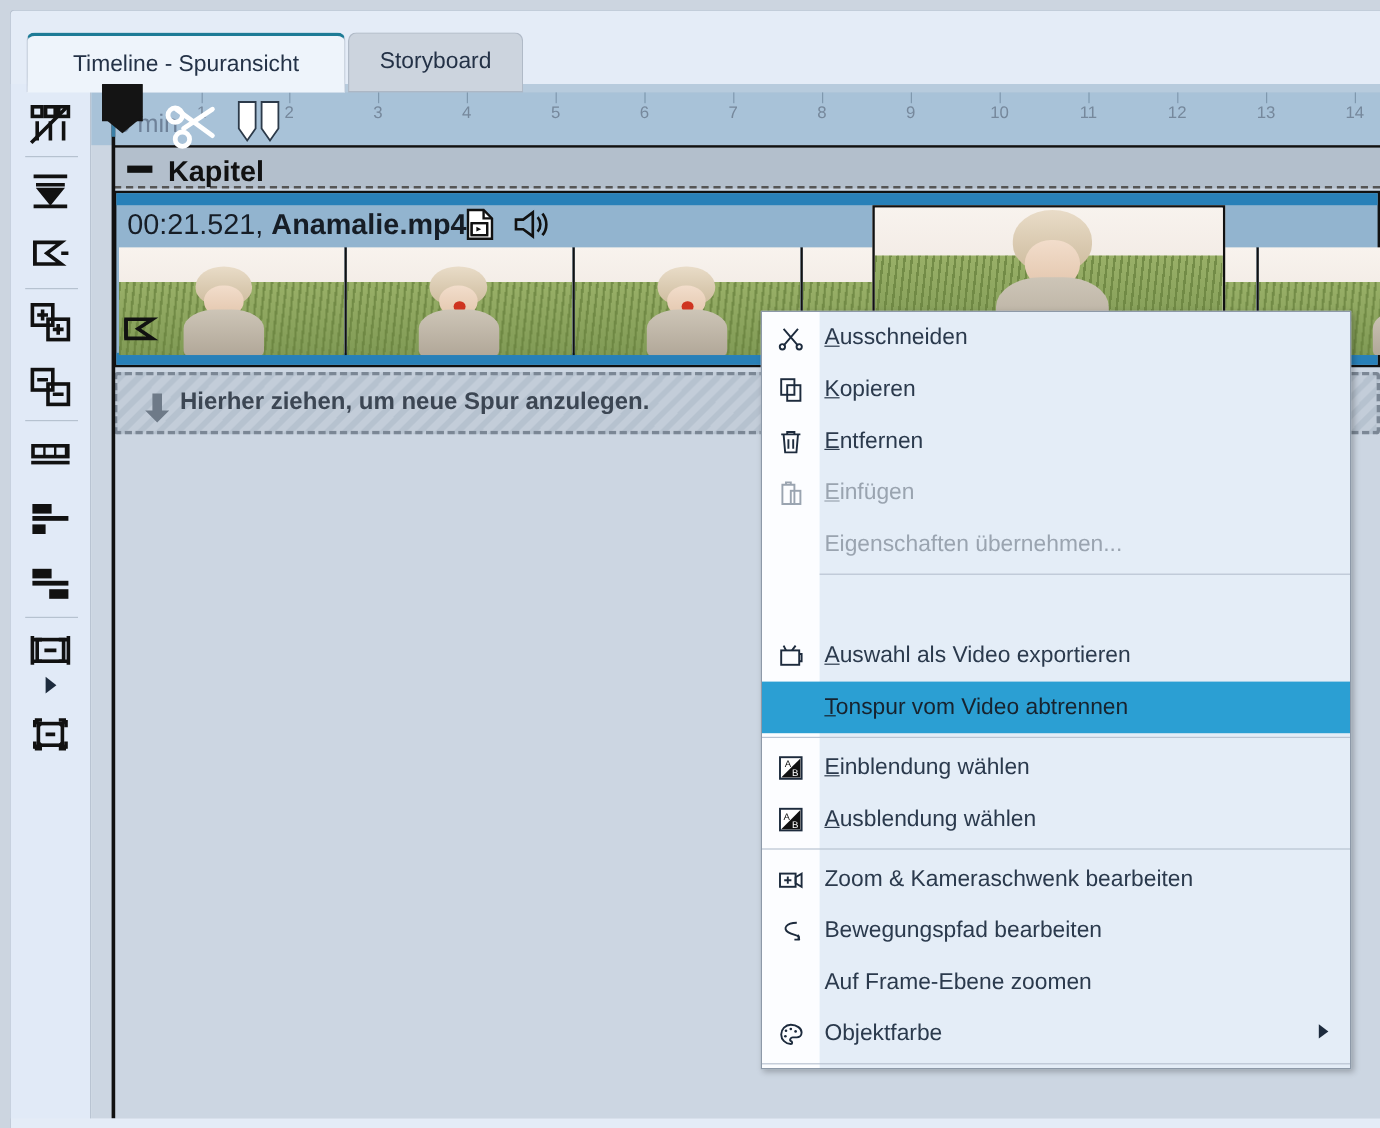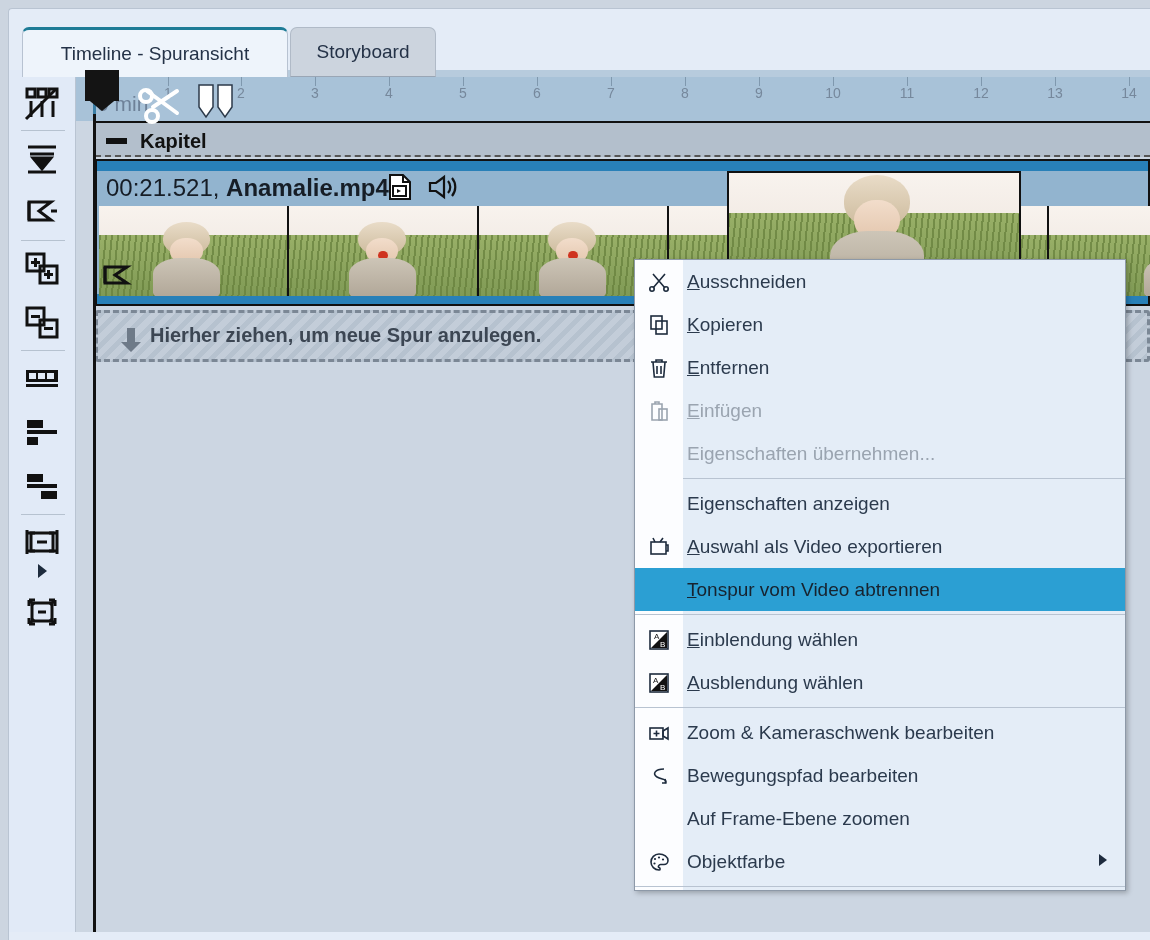--- a/index.html
+++ b/index.html
@@ -52,21 +52,21 @@
   .playhead-line{position:absolute;left:17px;top:0;width:3px;height:862px;background:#111;z-index:35;}
   .playhead-line2{position:absolute;left:17px;top:0;width:3px;height:44px;background:#3b7fa6;z-index:36;}
 
   
   .ruler-tool{position:absolute;z-index:41;}
 
   
   .chaprow{position:absolute;left:19px;top:51px;width:1055px;height:36px;background:#b3bfcc;
            border-top:2px solid #111;border-bottom:2px dashed #555;box-sizing:border-box;}
   .chap-minus{position:absolute;left:11px;top:15px;width:21px;height:6px;background:#111;}
-  .chap-label{position:absolute;left:45px;top:7px;font-size:20px;font-weight:bold;color:#111;}
+  .chap-label{position:absolute;left:45px;top:7px;font-size:24px;font-weight:bold;color:#111;}
 
   
   .track{position:absolute;left:19px;top:89px;width:1055px;height:147px;
          background:#92b4cf;border:2px solid #111;box-sizing:border-box;}
   .track-topbar{position:absolute;left:0;top:0;width:100%;height:10px;background:#2880b8;}
   .track-botbar{position:absolute;left:0;bottom:0;width:100%;height:10px;background:#2880b8;}
   .clip-title{position:absolute;left:9px;top:13px;font-size:24px;color:#161d26;white-space:nowrap;}
   .clip-title b{font-weight:bold;}
   .title-icons{position:absolute;top:12px;display:flex;gap:13px;align-items:center;}
 
@@ -576,21 +576,20 @@
 
       <div class="mi disabled">
         <span class="ico"></span>
         <span class="lbl">Eigenschaften übernehmen...</span>
       </div>
 
       <div class="ctx-sep"></div>
 
       <div class="mi">
         <span class="ico"></span>
-        <span class="lbl">Eigenschaften anzeigen</span>
       </div>
 
       <div class="mi">
         <span class="ico">
           <svg width="24" height="24" viewBox="0 0 24 24">
               <g stroke="#1d2b3d" stroke-width="1.6" fill="none">
             <rect x="4" y="7" width="15" height="12"></rect>
                 <path d="M8 7L6 3M13 7l3-4"></path>
                 <path d="M19 10h2v6h-2"></path>
               </g>

